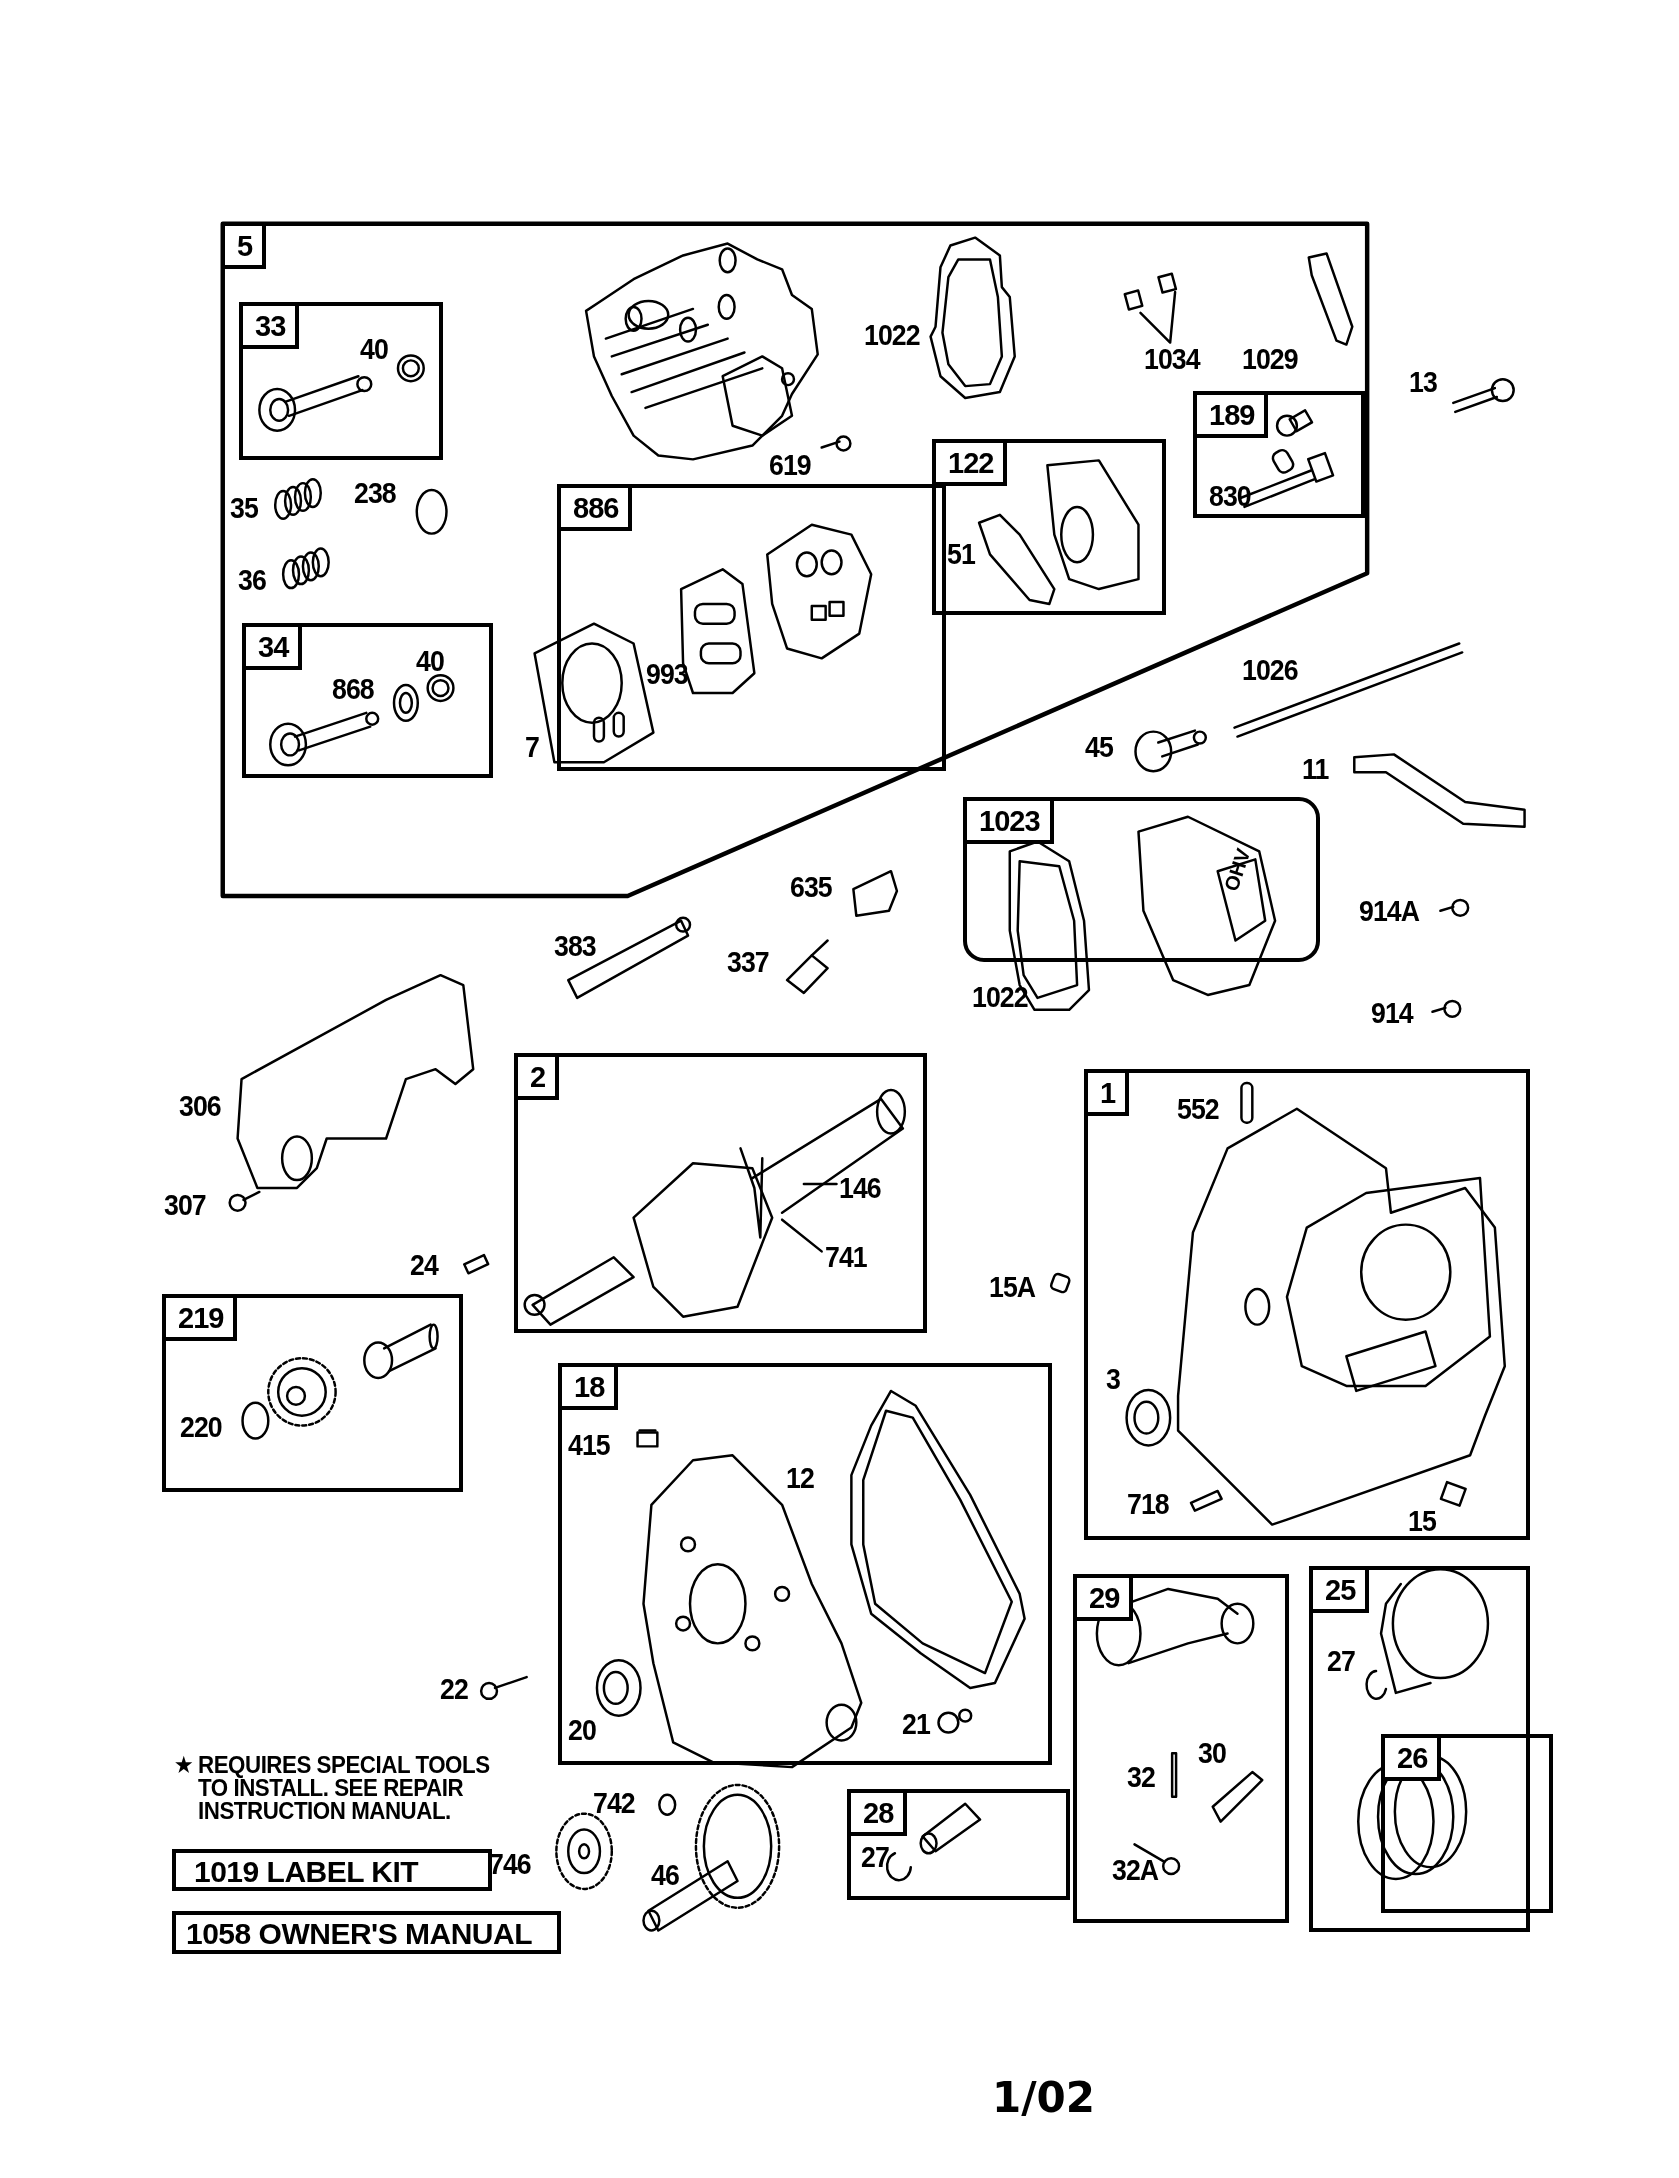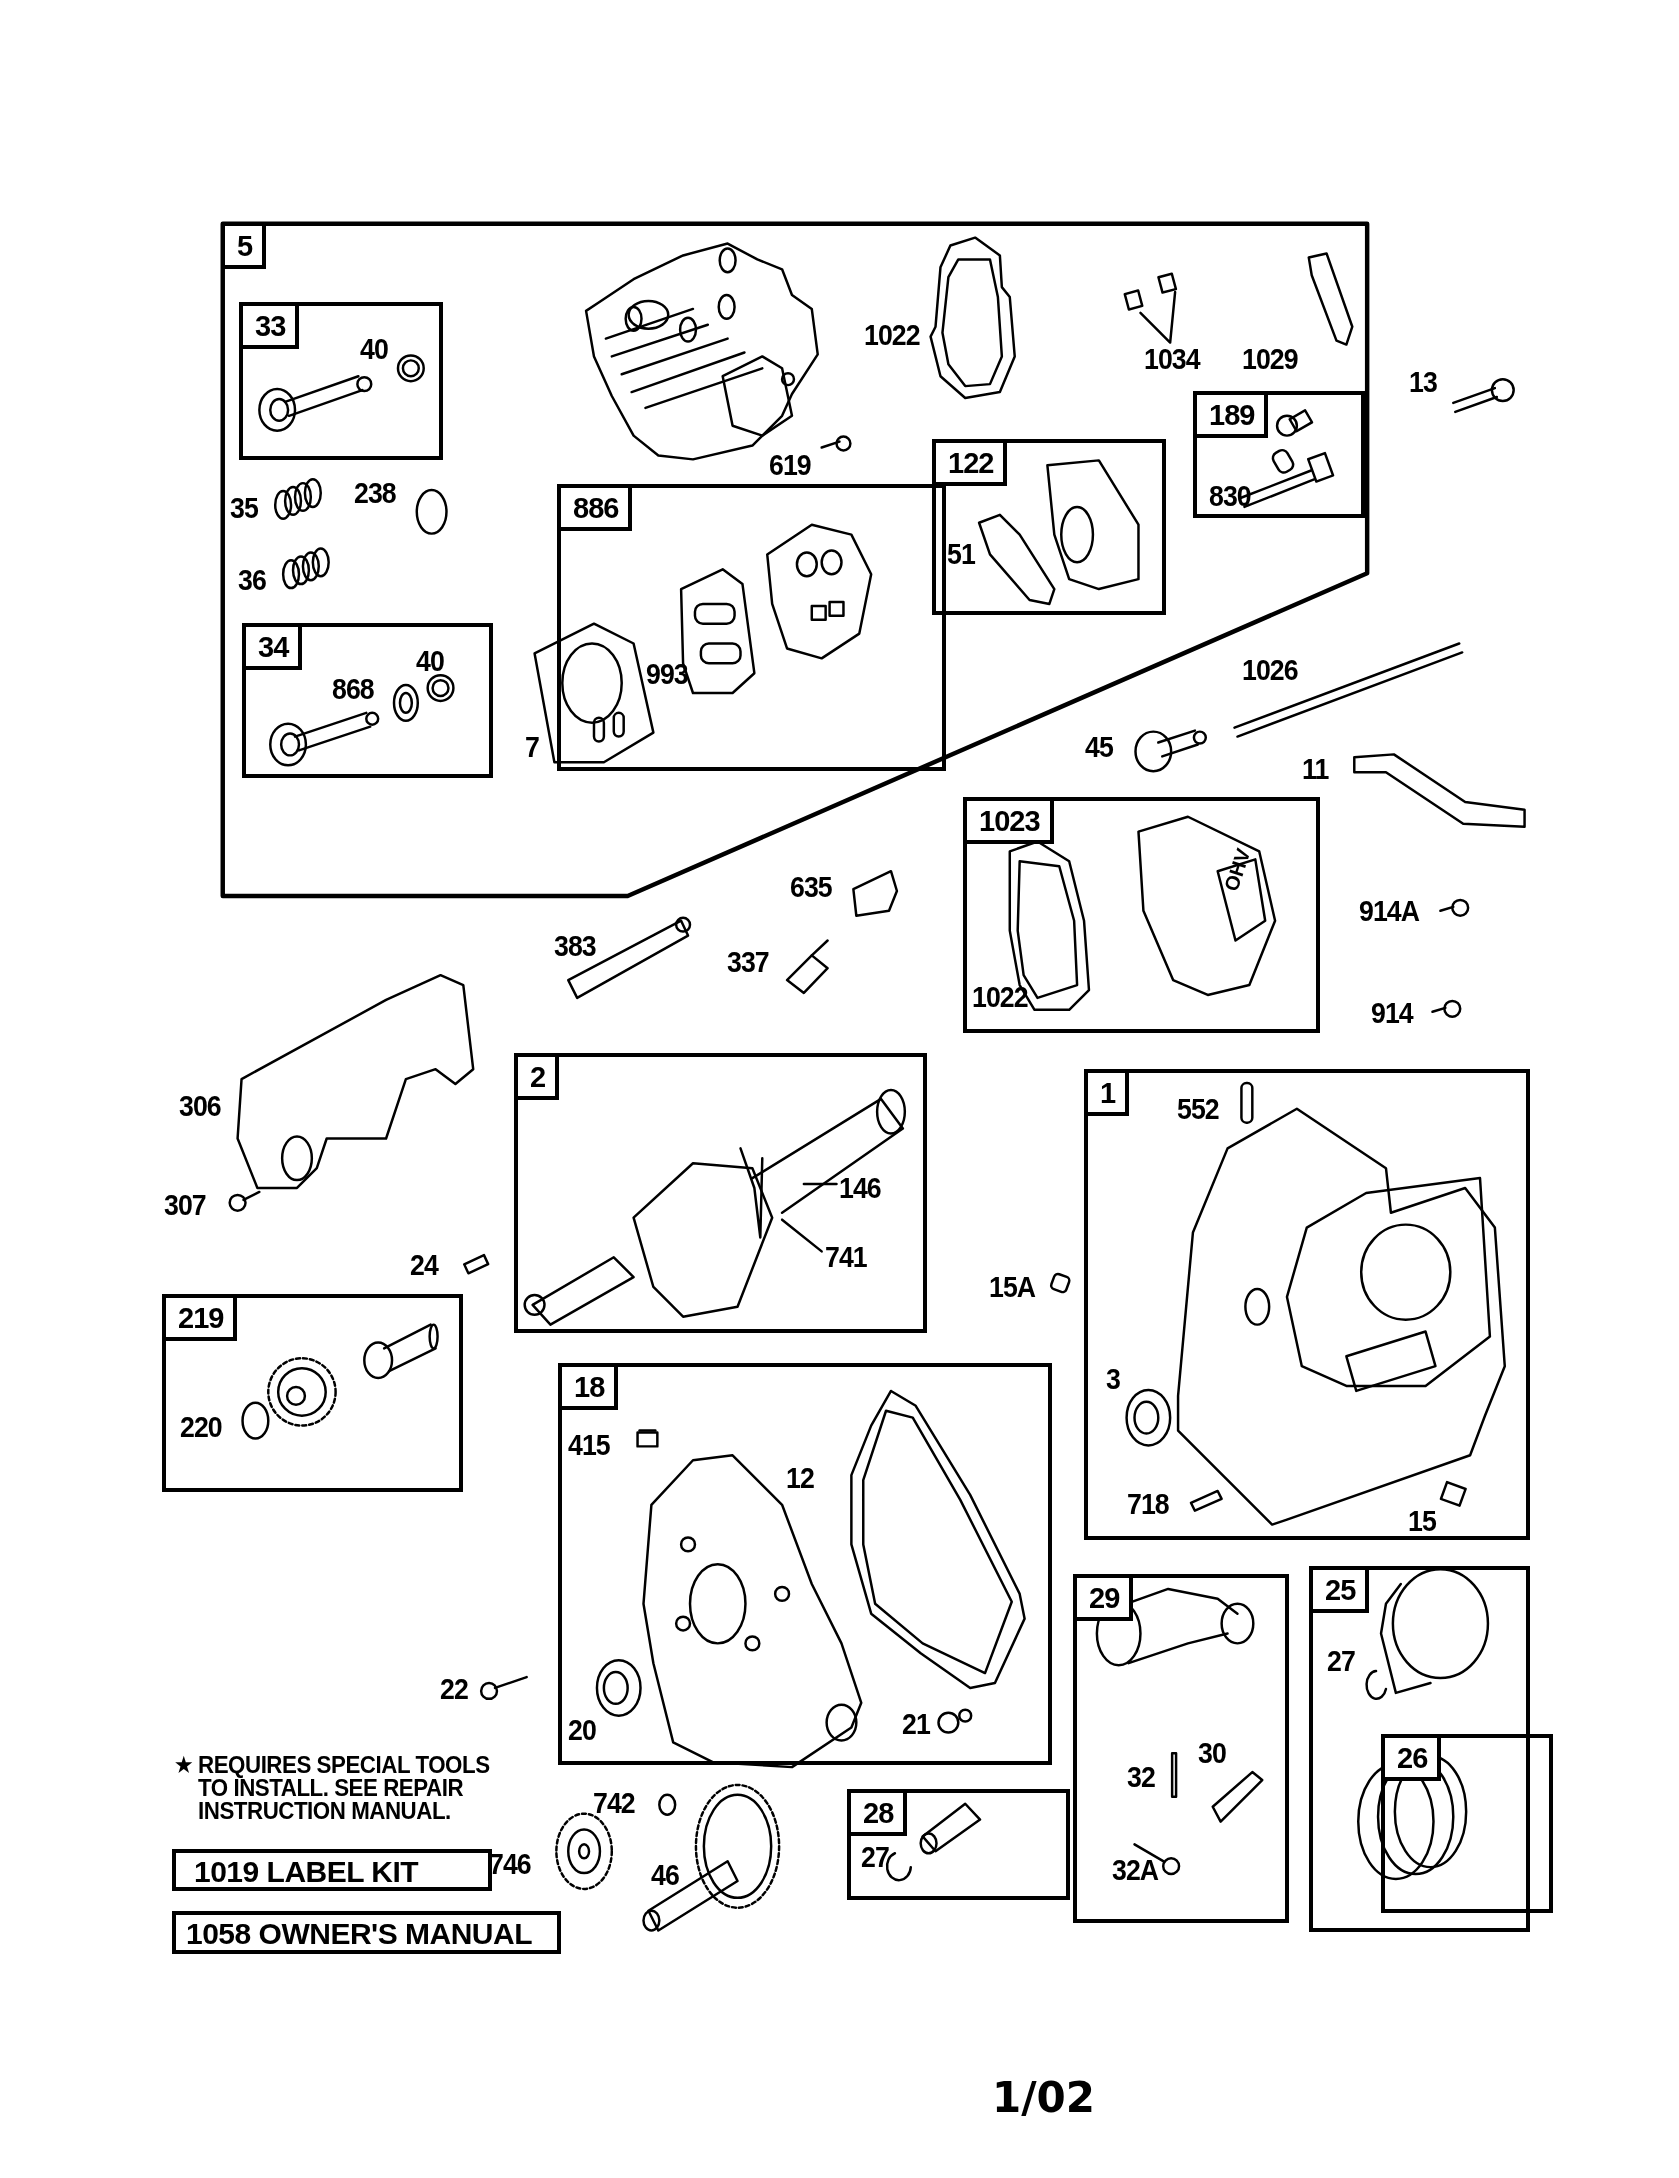--- a/index.html
+++ b/index.html
@@ -294,21 +294,21 @@
 </div>
 <div class="box" style="left:509px;top:484px;width:389px;height:287px;margin-left:48px;">
   <span class="tag">886</span>
 </div>
 <div class="box" style="left:932px;top:439px;width:234px;height:176px;">
   <span class="tag">122</span>
 </div>
 <div class="box" style="left:1193px;top:391px;width:172px;height:127px;">
   <span class="tag">189</span>
 </div>
-<div class="box" style="left:963px;top:797px;width:357px;height:236px;">
+<div class="box" style="left:963px;top:797px;width:357px;height:165px;border-radius:21px;">
   <span class="tag">1023</span>
 </div>
 <div class="box" style="left:514px;top:1053px;width:413px;height:280px;">
   <span class="tag">2</span>
 </div>
 <div class="box" style="left:1084px;top:1069px;width:446px;height:471px;">
   <span class="tag">1</span>
 </div>
 <div class="box" style="left:162px;top:1294px;width:301px;height:198px;">
   <span class="tag">219</span>

